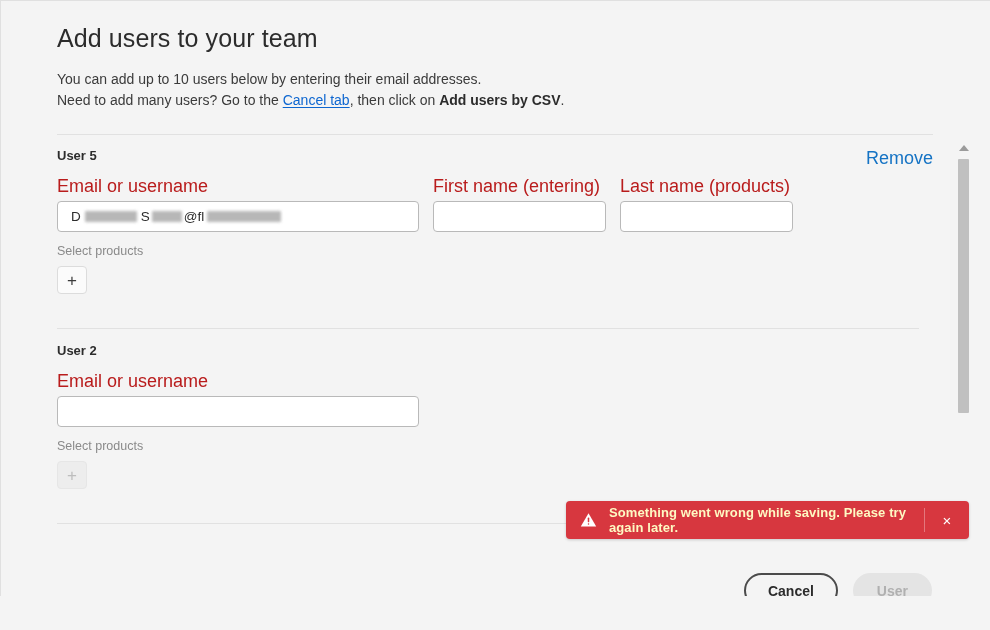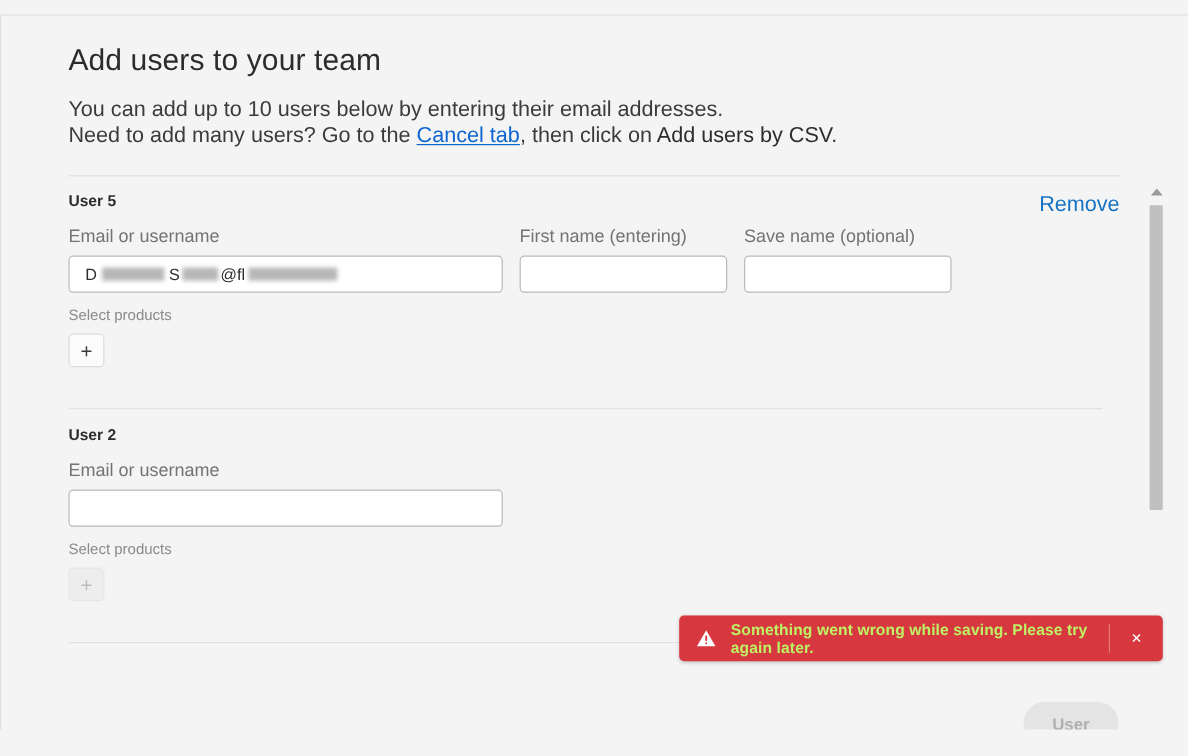--- a/index.html
+++ b/index.html
@@ -20,44 +20,43 @@
     position: absolute;
     left: 0;
     top: 0;
     width: 990px;
     height: 596px;
     background: #f4f4f4;
     border-top: 1px solid #e0e0e0;
     border-left: 1px solid #e0e0e0;
     box-sizing: border-box;
     overflow: hidden;
-    margin-top: 12px;
   }
 
   
   #header {
     position: absolute;
     left: 56px;
     top: 22px;
     width: 880px;
   }
   #page-title {
     font-size: 25px;
     font-weight: 400;
     color: #2c2c2c;
     letter-spacing: .1px;
     margin: 0 0 16px 0;
     line-height: 30px;
   }
   .intro-line {
-    font-size: 18px;
+    font-size: 14px;
     color: #3b3b3b;
     line-height: 21px;
   }
-  .intro-line b { font-weight: 400; color: #2c2c2c; }
+  .intro-line b { font-weight: 700; color: #2c2c2c; }
   a.link {
     color: #0d66d0;
     text-decoration: underline;
     text-underline-offset: 2px;
   }
 
   
   #scroll-area {
     position: absolute;
     left: 0;
@@ -98,22 +97,22 @@
     position: absolute;
     right: 58px;
     top: 0;
     font-size: 18px;
     color: #1573c4;
     cursor: pointer;
   }
 
   .field { position: absolute; top: 30px; }
   .field-label {
-    font-size: 15px;
-    color: #737373;
+    font-size: 18px;
+    color: #b91c1c;
     display: block;
     margin-bottom: 7px;
     line-height: 16px;
   }
   .field input {
     box-sizing: border-box;
     height: 31px;
     border: 1px solid #b9b9b9;
     border-radius: 4px;
     background: #ffffff;
@@ -271,21 +270,21 @@
     box-sizing: border-box;
   }
   #toast-icon {
     margin-left: 14px;
     margin-right: 12px;
     display: flex;
     align-items: center;
   }
   #toast-message {
     flex: 1;
-    color: #bef264;
+    color: #fef9c3;
     font-size: 13px;
     font-weight: 700;
     letter-spacing: .1px;
   }
   #toast-divider {
     width: 1px;
     height: 24px;
     background: rgba(255,255,255,.32);
   }
   #toast-close {
@@ -333,21 +332,21 @@
           <span>@fl</span>
           <span class="blur-chunk" style="width:74px;margin-left:3px;"></span>
       </div>
 
       <div class="field f-first">
         <label class="field-label">First name (entering)</label>
         <input type="text" value="" style="">
       </div>
 
       <div class="field f-last">
-        <label class="field-label">Save name (optional)</label>
+        <label class="field-label">Last name (products)</label>
         <input type="text" value="" style="">
       </div>
 
       <div class="products">
         <span class="products-label">Select products</span>
         <button class="add-product-btn">+</button>
       </div>
     </div>
 
     <div class="user-block" id="user-2">
@@ -365,20 +364,21 @@
     </div>
   </div>
 
   <div id="scrollbar">
     <div id="scroll-up-arrow"></div>
     <div id="scroll-thumb"></div>
   </div>
 
   <div id="footer-divider"></div>
   <div id="footer">
+    <button class="btn" id="cancel-button">Cancel</button>
     <button class="btn" id="save-button">User</button>
   </div>
 
   <div id="error-toast">
     <span id="toast-icon">
       <svg width="17" height="16" viewBox="0 0 17 16" aria-hidden="true">
         <path d="M8.5 1.2 L16.2 14.6 L0.8 14.6 Z" fill="#ffffff"></path>
         <rect x="7.75" y="5.6" width="1.5" height="4.6" rx="0.6" fill="#d7373f"></rect>
         <rect x="7.75" y="11.2" width="1.5" height="1.6" rx="0.7" fill="#d7373f"></rect>
       </svg>

